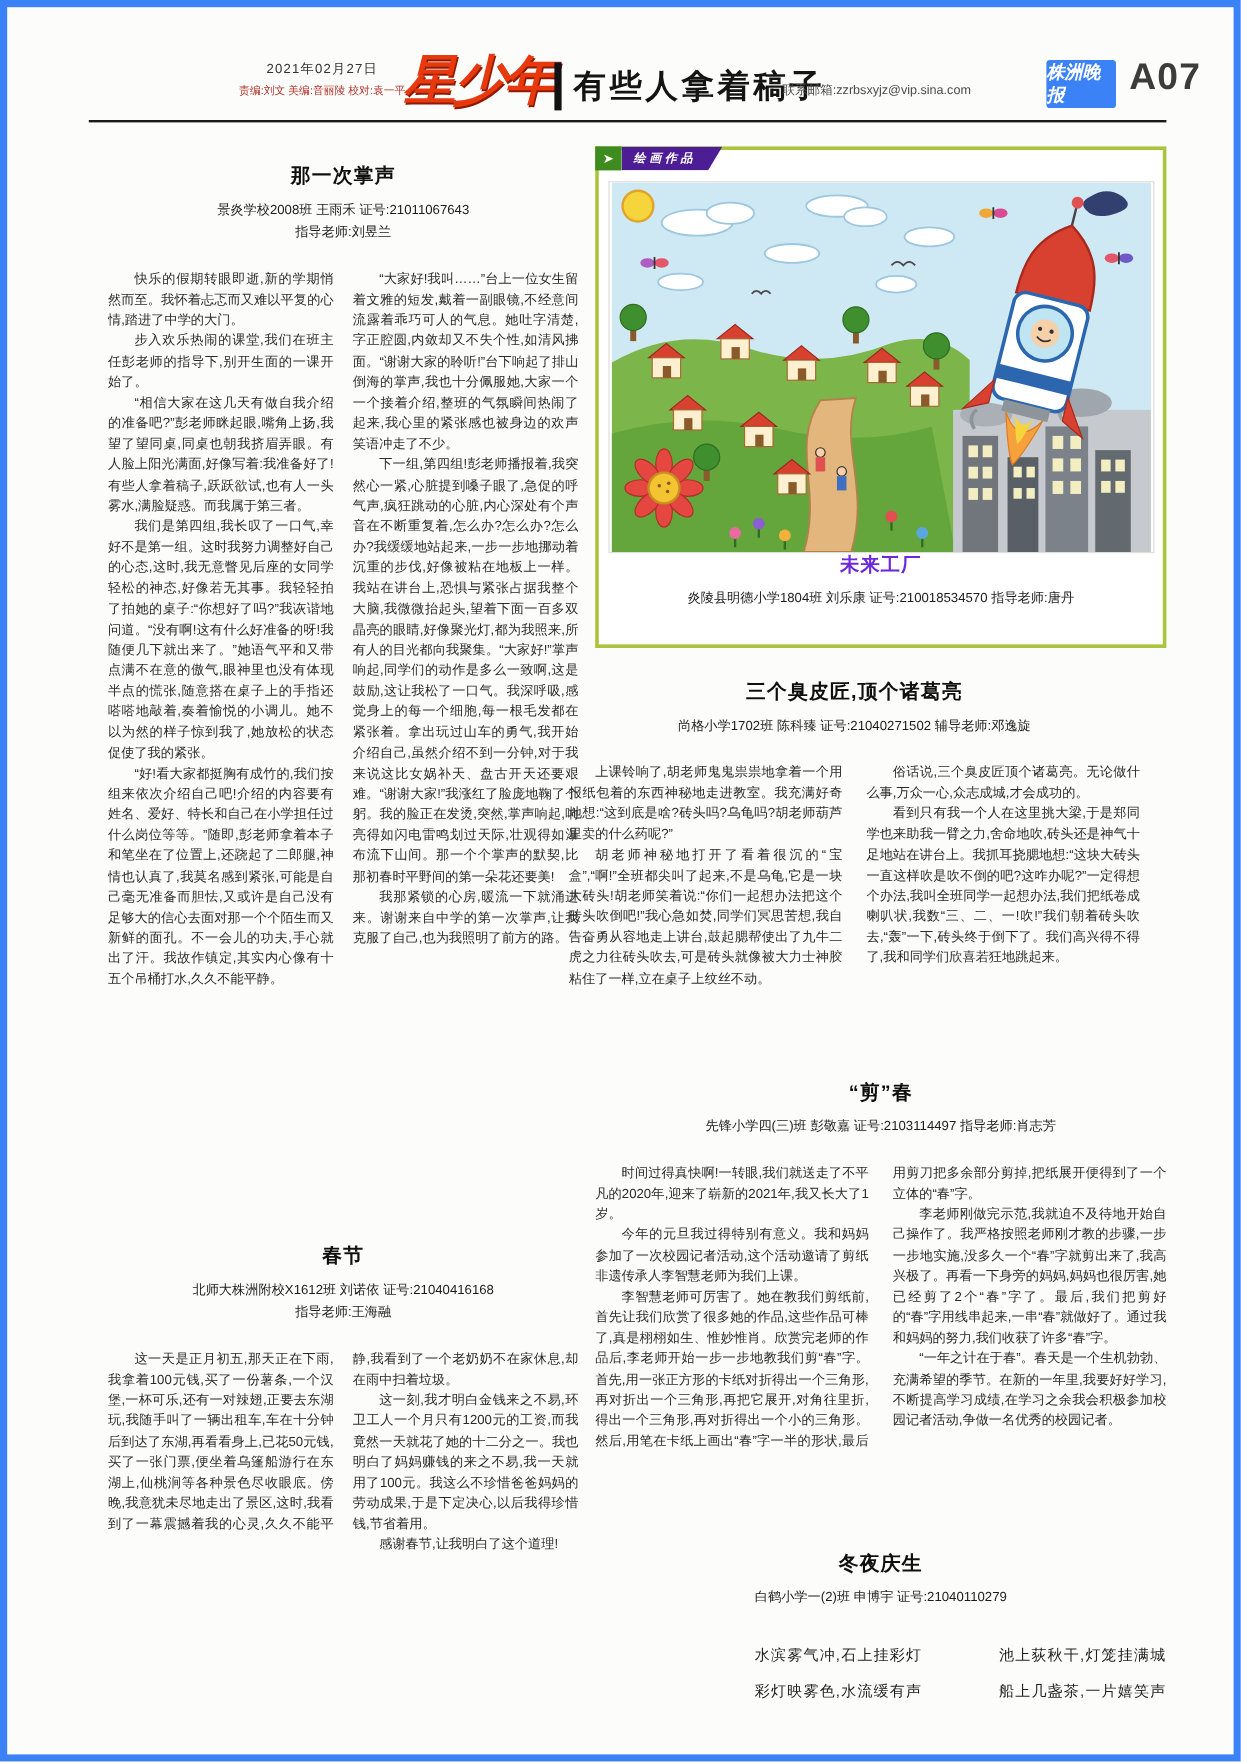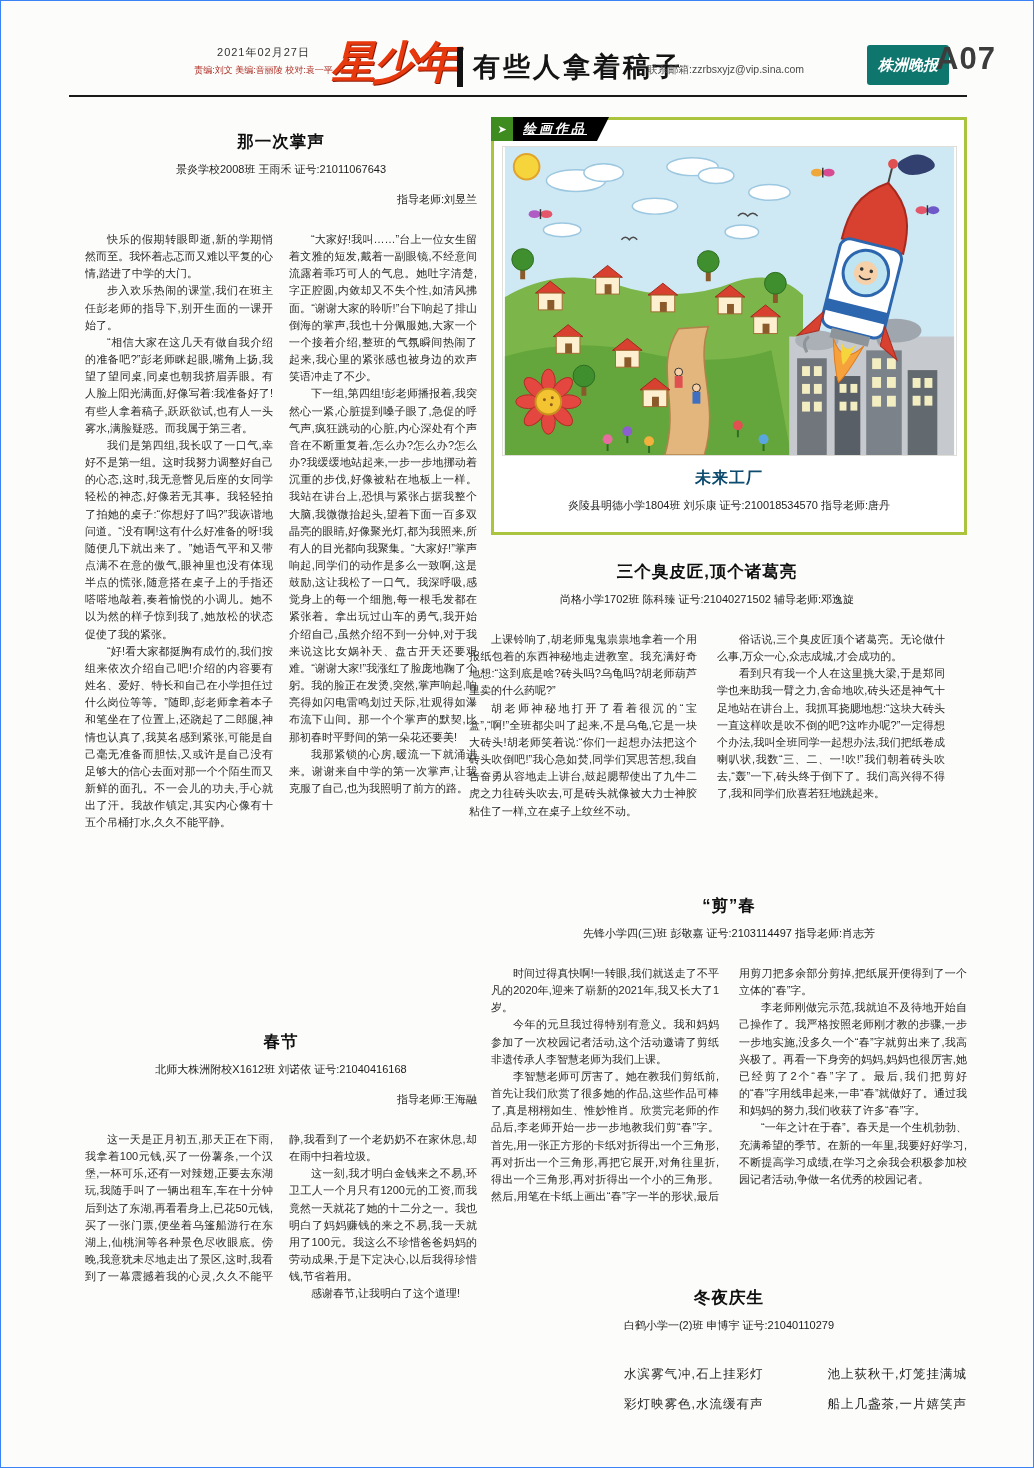--- a/index.html
+++ b/index.html
@@ -1,58 +1,58 @@
 <!DOCTYPE html>
 <html><head>
 <meta charset="utf-8">
 <style>
   * { margin:0; padding:0; box-sizing:border-box; }
   html,body { background:#d9d6d1; }
   body { font-family:"Liberation Sans","DejaVu Sans",sans-serif; }
-  .page { position:relative; width:1034px; height:1468px; margin:0 auto; background:#fcfcfa; border:1px solid #3b82f6; overflow:hidden; }
+  .page { position:relative; width:1034px; height:1468px; margin:0 auto; background:#fcfcfa; border:6px solid #3b82f6; overflow:hidden; }
 
   
   .date-block { position:absolute; left:185px; top:44px; width:155px; text-align:center; }
   .date-line { font-size:11px; color:#333; letter-spacing:1px; }
   .editors-line { font-size:9px; color:#b03028; margin-top:4px; }
   .masthead { position:absolute; left:330px; top:32px; font-size:44px; font-weight:bold; font-style:italic;
               color:#e8380d; font-family:"Liberation Serif","DejaVu Serif",serif; letter-spacing:-2px; text-shadow:1px 1px 0 #8c1a05; }
   .masthead-bar { position:absolute; left:456px; top:46px; width:6px; height:40px; background:#121212; }
   .section-title { position:absolute; left:472px; top:48px; font-size:27px; font-weight:bold; letter-spacing:3px; color:#141414; }
   .contact { position:absolute; left:646px; top:62px; font-size:10.5px; color:#4a4a4a; }
-  .paper-logo { position:absolute; left:866px; top:44px; width:82px; height:40px; background:#0f766e; color:#fff;
+  .paper-logo { position:absolute; left:866px; top:44px; width:58px; height:40px; background:#3b82f6; color:#fff;
                 display:flex; align-items:center; justify-content:center; font-weight:bold; font-style:italic;
                 font-size:15px; border-radius:3px; font-family:"Liberation Serif","DejaVu Serif",serif; }
   .page-num { position:absolute; left:891px; top:40px; font-size:31px; font-weight:bold; color:#3c3c3c; letter-spacing:1px;margin-left:44px; }
   .header-rule { position:absolute; left:68px; top:94px; width:898px; border-top:2px solid #1a1a1a; }
 
   
   .art-title { font-size:16.5px; font-weight:bold; text-align:center; color:#0f0f0f; letter-spacing:1px; }
   .art-byline { font-size:11px; text-align:center; color:#1c1c1c; margin-top:9px; }
-  .art-tutor { font-size:11px; text-align:right; color:#1c1c1c; margin-top:15px; }
+  .art-tutor { font-size:11px; text-align:center; color:#1c1c1c; margin-top:4px; }
   .art-body { column-count:2; column-gap:16px; font-size:11px; line-height:1.56; text-align:justify;
               color:#2a2a2a; overflow:hidden; margin-top:24px; }
   .art-body p { text-indent:2em; }
 
   
   #article-applause   { position:absolute; left:84px;  top:130px;  width:392px; }
   #article-applause .art-body { height:752px; }
   #article-spring     { position:absolute; left:84px;  top:1030px; width:392px; }
   #article-spring .art-body { height:338px; }
 
   #artwork-box { position:absolute; left:490px; top:116px; width:476px; height:418px;
                  border:3px solid #abc43e; background:#ffffff; }
   .artwork-tag { position:absolute; top:-3px; left:-3px; display:flex; align-items:stretch;
                  font-style:italic; font-weight:bold; }
   .tag-icon { background:#3e8c1f; color:#fff; width:22px; display:flex; align-items:center;
               justify-content:center; font-size:11px; }
-  .tag-label { background:#000000; color:#fff; font-size:13px; padding:3px 22px 3px 10px; letter-spacing:3px;
-               clip-path:polygon(0 0,100% 0,calc(100% - 12px) 100%,0 100%);text-decoration:underline; }
+  .tag-label { background:#4c1d95; color:#fff; font-size:10px; padding:3px 22px 3px 10px; letter-spacing:3px;
+               clip-path:polygon(0 0,100% 0,calc(100% - 12px) 100%,0 100%); }
   #painting { display:block; margin:26px auto 0; border:1px solid #e0ded8; }
-  .artwork-title { font-size:16px; font-weight:bold; text-align:center; margin-top:12px; color:#0c4a6e; letter-spacing:1px; }
+  .artwork-title { font-size:16px; font-weight:bold; text-align:center; color:#6d28d9; letter-spacing:1px; }
   .artwork-byline { font-size:11px; text-align:center; margin-top:9px; color:#1c1c1c; }
 
   #article-cobblers  { position:absolute; left:468px; top:560px;  width:476px; }
   #article-cobblers .art-body { height:256px; column-gap:20px; }
   #article-cutspring { position:absolute; left:490px; top:894px;  width:476px; }
   #article-cutspring .art-body { height:324px; column-gap:20px; }
   #article-birthday  { position:absolute; left:490px; top:1286px; width:476px; }
   .poem { display:flex; justify-content:flex-end; gap:64px; margin-top:26px; }
   .poem-col { font-size:12.5px; line-height:30px; text-align:center; color:#1d1d1d; letter-spacing:1px; }
 </style>

